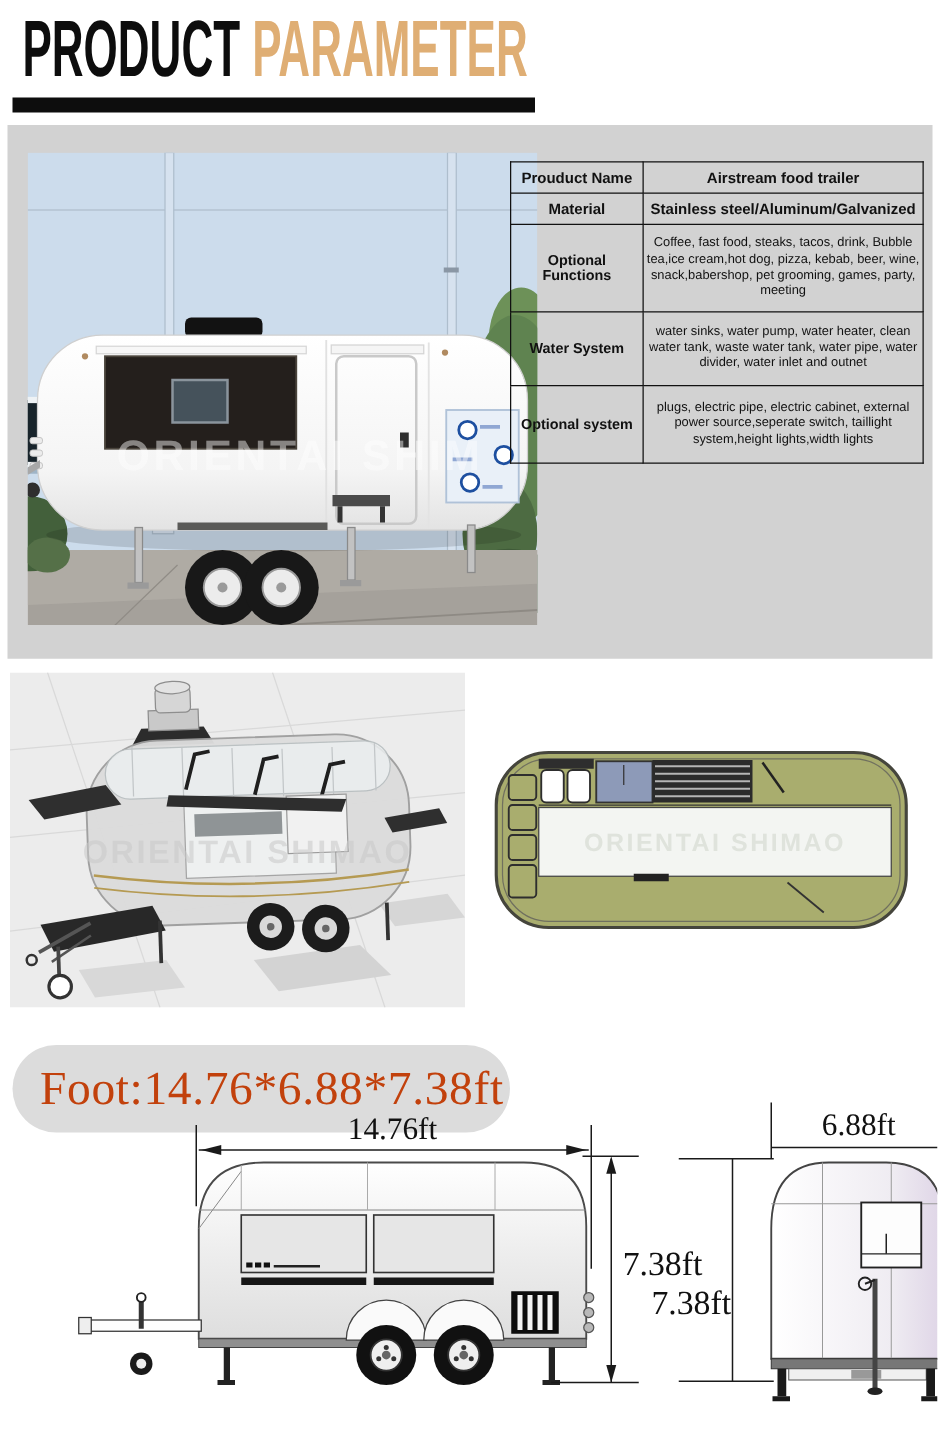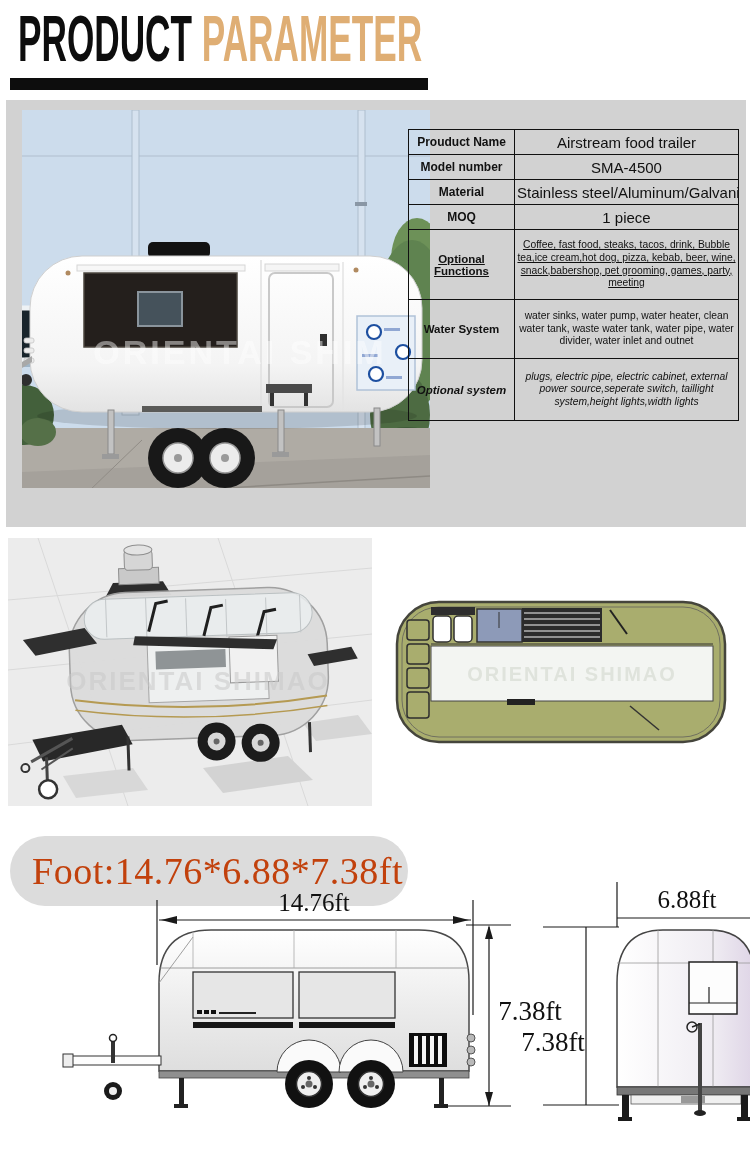--- a/index.html
+++ b/index.html
@@ -9,34 +9,34 @@
   
   .title-wrap{position:absolute;left:18px;top:2px;white-space:nowrap;
               transform:scaleX(0.55);transform-origin:0 0;}
   .title-wrap span{font-size:64px;font-weight:700;letter-spacing:0px;}
   .t-black{color:#0d0d0d;}
   .t-accent{color:#dfae74;}
   .title-underline{position:absolute;left:10px;top:78px;width:418px;height:12px;background:#0d0d0d;}
 
   
   .band{position:absolute;left:6px;top:100px;width:740px;height:427px;background:#d2d2d2;}
-  .photo-box{position:absolute;left:16px;top:10px;width:408px;height:378px;overflow:hidden;}
+  .photo-box{position:absolute;left:16px;top:22px;width:408px;height:378px;overflow:hidden;}
 
   
   .spec{position:absolute;left:402px;top:12px;width:331px;border-collapse:collapse;
         table-layout:fixed;margin-top:17px;}
   .spec td{border:1.6px solid #111;text-align:center;vertical-align:middle;
            color:#111;padding:1px 2px;overflow:hidden;}
   .spec td.lbl{width:101px;font-weight:700;font-size:12px;}
-  .spec td.val{font-weight:400;font-size:15px;white-space:nowrap;}
+  .spec td.val{font-weight:700;font-size:12px;white-space:nowrap;}
   .spec tr.short td{height:22px;}
   .spec td.val.wrap{white-space:normal;font-weight:500;font-size:10.3px;line-height:1.22;}
-  .spec tr.tall1 td{height:67px;text-decoration:underline;}
+  .spec tr.tall1 td{height:67px;}
   .spec tr.tall2 td{height:56px;}
-  .spec tr.tall3 td{height:59px;font-style:italic;}
+  .spec tr.tall3 td{height:59px;}
   .spec tr.tall1 td.lbl,.spec tr.tall2 td.lbl,.spec tr.tall3 td.lbl{font-size:11.5px;}
 
   
   .render3d{position:absolute;left:8px;top:538px;width:364px;height:268px;}
   .floorplan{position:absolute;left:395px;top:598px;width:333px;height:150px;}
 
   
   .foot-pill{position:absolute;left:10px;top:836px;width:398px;height:70px;background:#dcdcdc;
              border-radius:35px;display:flex;align-items:center;}
   .foot-pill span{font-family:"Liberation Serif",serif;font-size:38px;color:#c2410c;
@@ -173,30 +173,22 @@
       </svg>
     </div>
 
     <table class="spec">
       <tbody>
         <tr class="short">
             <td class="lbl">Prouduct Name</td>
             <td class="val">Airstream food trailer</td>
           </tr>
         <tr class="short">
-            <td class="lbl">Model number</td>
-            <td class="val">SMA-4500</td>
-          </tr>
-        <tr class="short">
             <td class="lbl">Material</td>
             <td class="val">Stainless steel/Aluminum/Galvanized</td>
-          </tr>
-        <tr class="short">
-            <td class="lbl">MOQ</td>
-            <td class="val">1 piece</td>
           </tr>
         <tr class="tall1">
             <td class="lbl">Optional Functions</td>
             <td class="val wrap">Coffee, fast food, steaks, tacos, drink, Bubble tea,ice cream,hot dog, pizza, kebab, beer, wine, snack,babershop, pet grooming, games, party, meeting</td>
           </tr>
         <tr class="tall2">
             <td class="lbl">Water System</td>
             <td class="val wrap">water sinks, water pump, water heater, clean water tank, waste water tank, water pipe, water divider, water inlet and outnet</td>
           </tr>
         <tr class="tall3">

